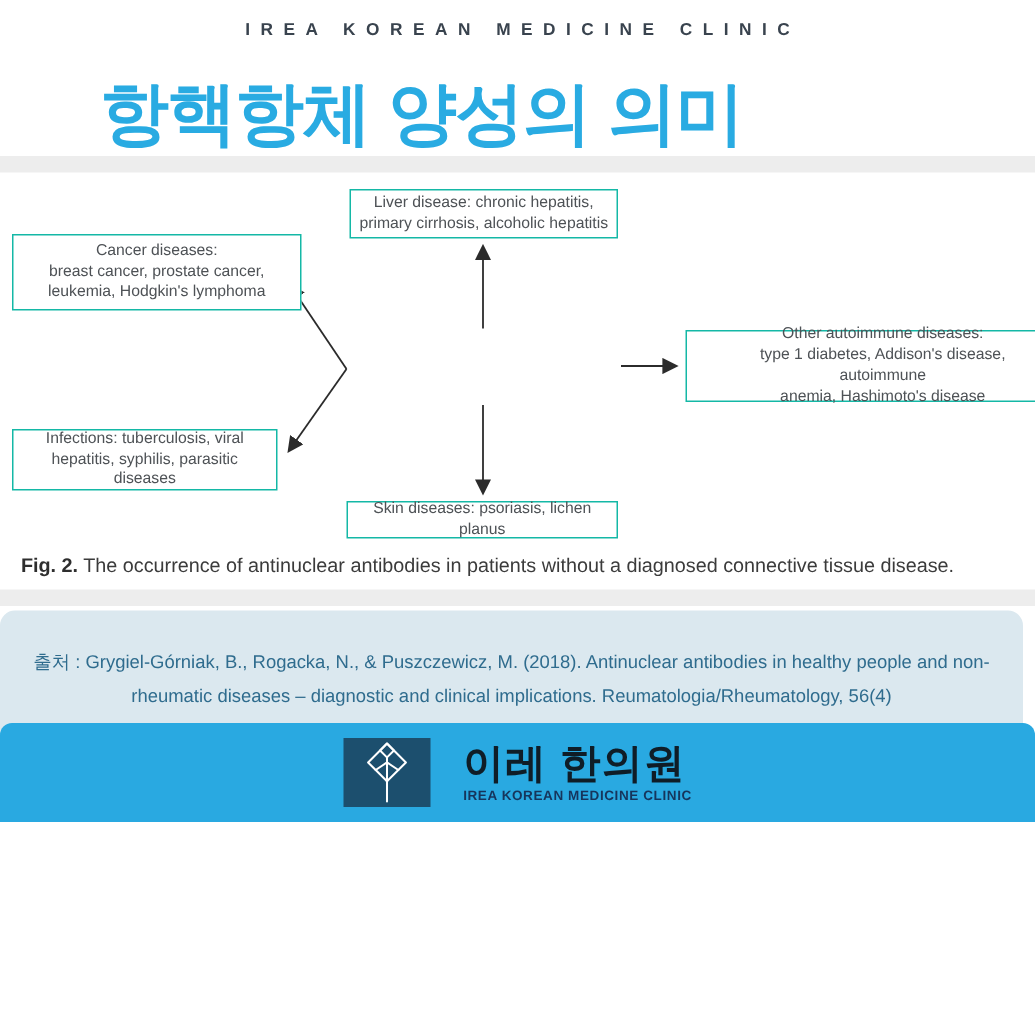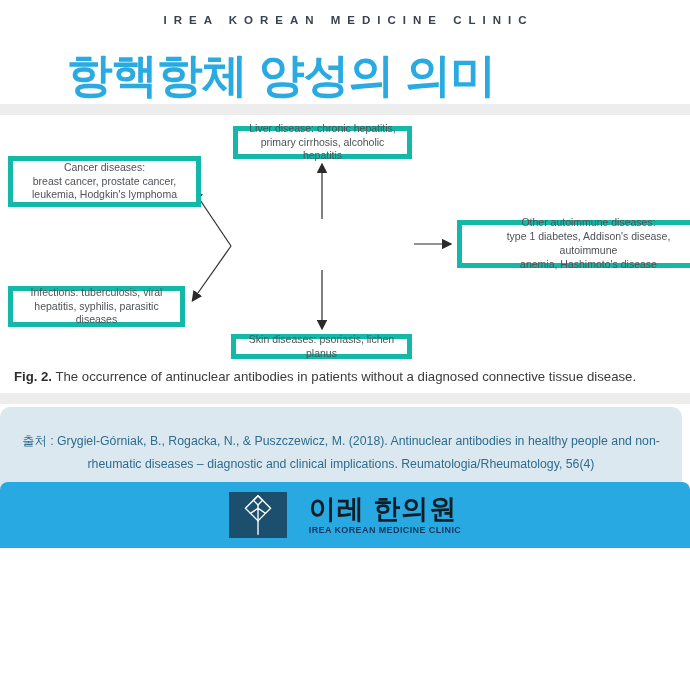--- a/index.html
+++ b/index.html
@@ -11,21 +11,21 @@
     font-size:11.5px; font-weight:600; letter-spacing:7px; padding-left:7px; color:#39434e; }
   .main-title { position:absolute; top:45px; left:0; width:562px; text-align:center;
     font-size:46px; font-weight:800; letter-spacing:-1px; color:#29ABE2; }
 
   
   .strip { position:absolute; left:0; width:690px; height:11px; background:#ededed; }
   .strip-top { top:104px; }
   .strip-bottom { top:393px; }
 
   
-  .dbox { position:absolute; background:#ffffff; border:5px solid #14b8a6;
+  .dbox { position:absolute; background:#ffffff; border:1px solid #14b8a6;
     display:flex; align-items:center; justify-content:center; text-align:center;
     padding:2px 5px; color:#4e5256; font-size:10.5px; line-height:1.32; }
   .dbox span { white-space:pre-line; }
   .box-liver      { left:233px; top:126px; width:179px; height:33px; }
   .box-cancer     { left:8px;   top:156px; width:193px; height:51px; }
   .box-center     { left:233px; top:221px; width:179px; height:47px; }
   .box-other      { left:457px; top:220px; width:244px; height:48px;padding-left:24px; }
   .box-infections { left:8px;   top:286px; width:177px; height:41px; }
   .box-skin       { left:231px; top:334px; width:181px; height:25px; }
 

